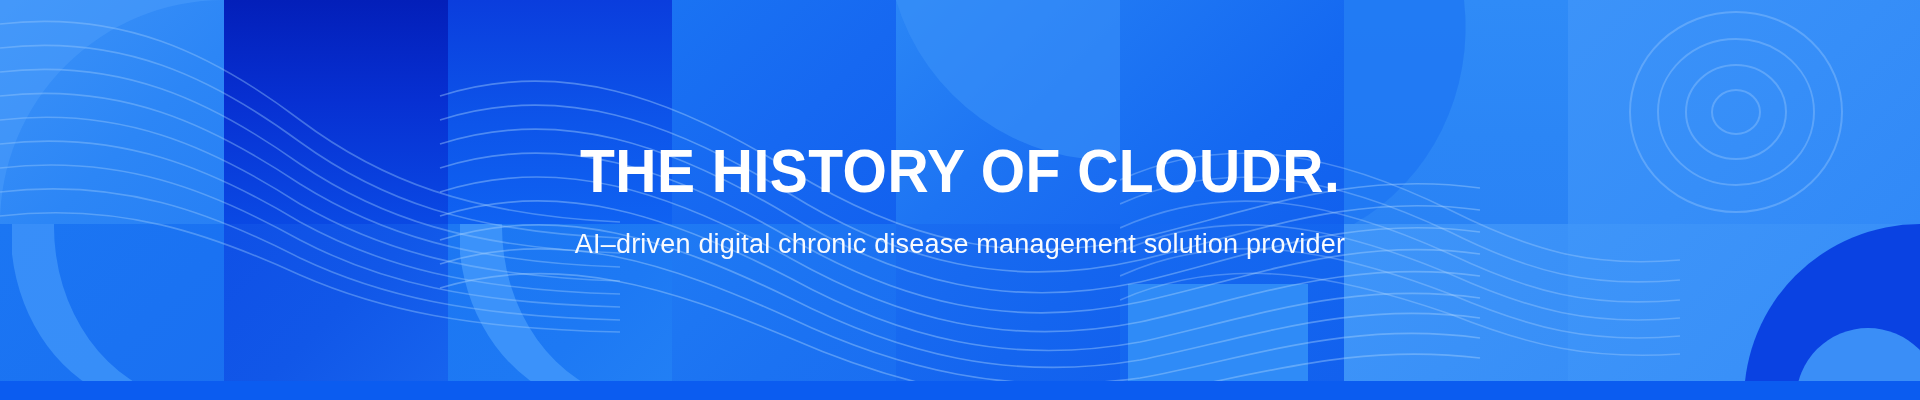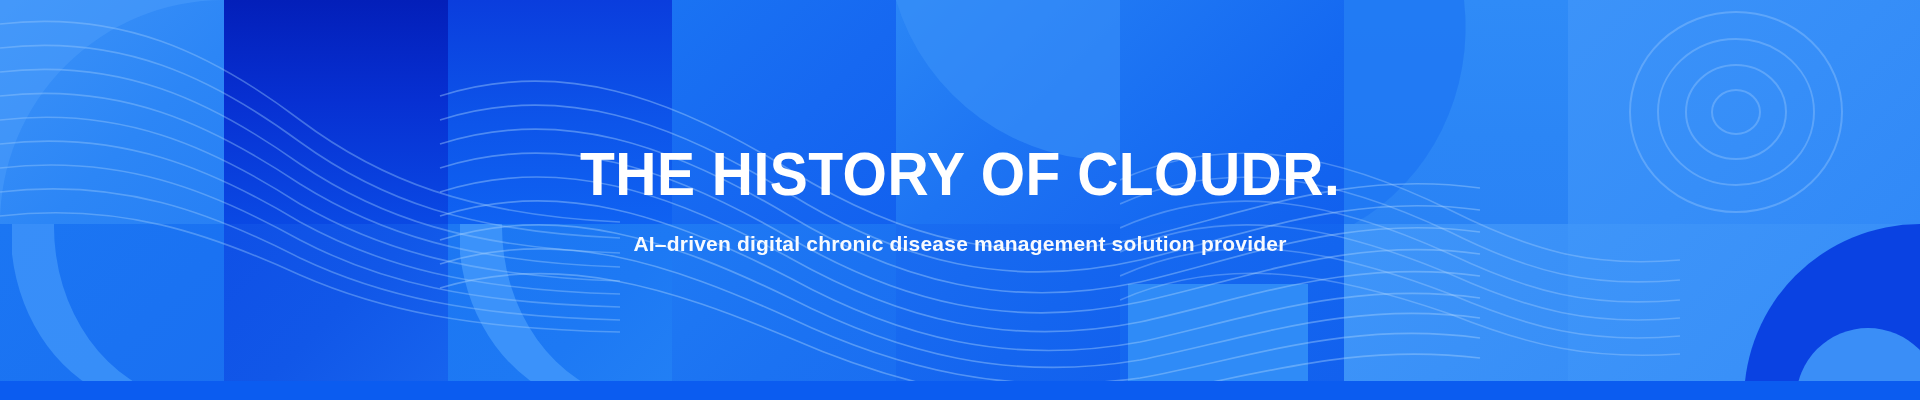--- a/index.html
+++ b/index.html
@@ -59,23 +59,23 @@
     font-weight: 700;
     letter-spacing: 0.5px;
     transform: scaleX(0.92);
     margin: 0 0 26px 0;
     text-shadow: 0 0 1px rgba(0,0,0,0.05);
     white-space: nowrap;
   }
   .subhead {
     color: #ffffff;
     font-family: "Liberation Sans", sans-serif;
-    font-size: 21px;
+    font-size: 27px;
     line-height: 1.2;
-    font-weight: 700;
+    font-weight: 400;
     letter-spacing: 0.2px;
     margin: 0;
     white-space: nowrap;
     opacity: 0.97;
   }
 </style>
 </head>
 <body>
 
 <div id="banner">

